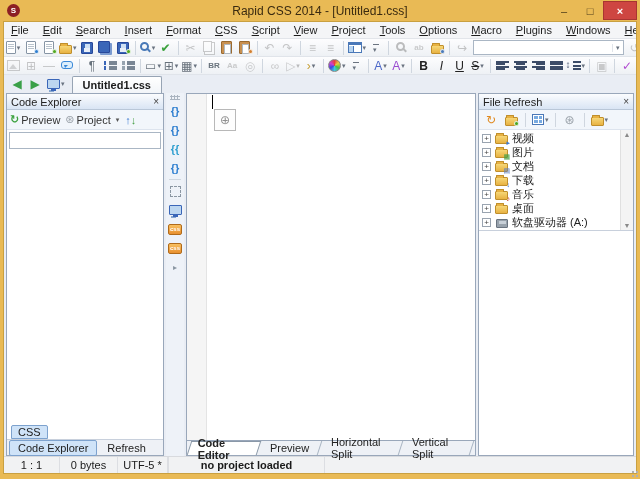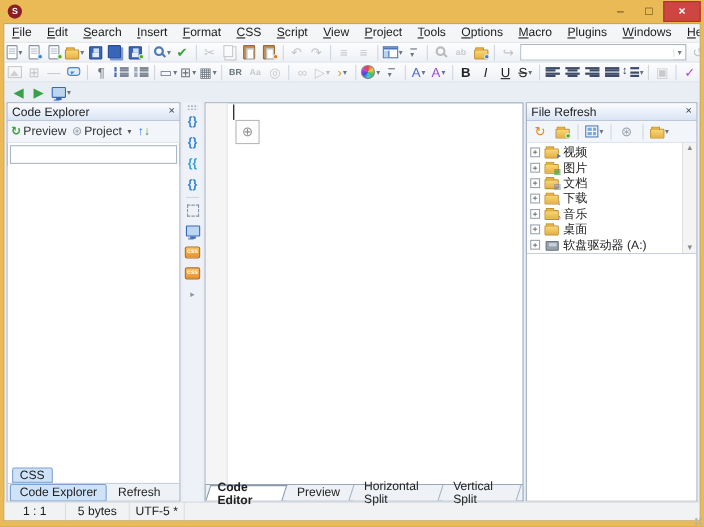--- a/index.html
+++ b/index.html
@@ -144,20 +144,21 @@
   .seg.help { flex:1; justify-content:flex-start; border-right:none; }
   .seg.proj { width:157px; font-weight:bold; border-left:1px solid #dcdee2; justify-content:center; }
   .gripdots { position:absolute; right:1px; bottom:1px; width:8px; height:8px; background-image:radial-gradient(circle,#b0b0b0 1px,transparent 1.2px); background-size:4px 4px; }
 </style>
 </head>
 <body>
 
 <div id="win">
 
   <div class="titlebar">
+    <div class="title-text">Rapid CSS 2014 - [Untitled1.css]</div>
     <div class="appicon">S</div>
     <div class="wbtns">
       <div class="wbtn">–</div>
       <div class="wbtn">□</div>
       <div class="wbtn close">×</div>
     </div>
   </div>
 
   <div class="app">
 
@@ -423,20 +424,23 @@
           <span class="tbi navic">
             <span class="g" style="color: rgb(58, 160, 72);">◀</span>
           </span>
           <span class="tbi navic">
             <span class="g" style="color: rgb(58, 160, 72);">▶</span>
           </span>
           <span class="tbi navic">
             <span class="shape k-monitor"></span>
             <span class="dd">▾</span>
           </span>
+        </span>
+      <span id="doctab-tabs" style="display:flex;align-items:flex-end;height:100%;">
+          <span class="doctab">Untitled1.css</span>
         </span>
     </div>
 
     <div class="main">
 
       <div class="panel dock-left">
         <div class="phead">
           <span>Code Explorer</span>
           <span class="x">×</span>
         </div>
@@ -613,19 +617,20 @@
             <span>▲</span>
             <span>▼</span>
           </div>
         </div>
         <div class="fe-empty"></div>
       </div>
     </div>
 
     <div class="statusbar">
       <div class="seg" style="width:56px;">1 : 1</div>
-      <div class="seg" style="width:58px;">5 bytes</div>
+      <div class="seg" style="width:58px;">0 bytes</div>
       <div class="seg" style="width:50px;">UTF-5 *</div>
+      <div class="seg proj">no project loaded</div>
     </div>
   </div>
 
   <div class="gripdots"></div>
 </div>
 
 </body></html>

